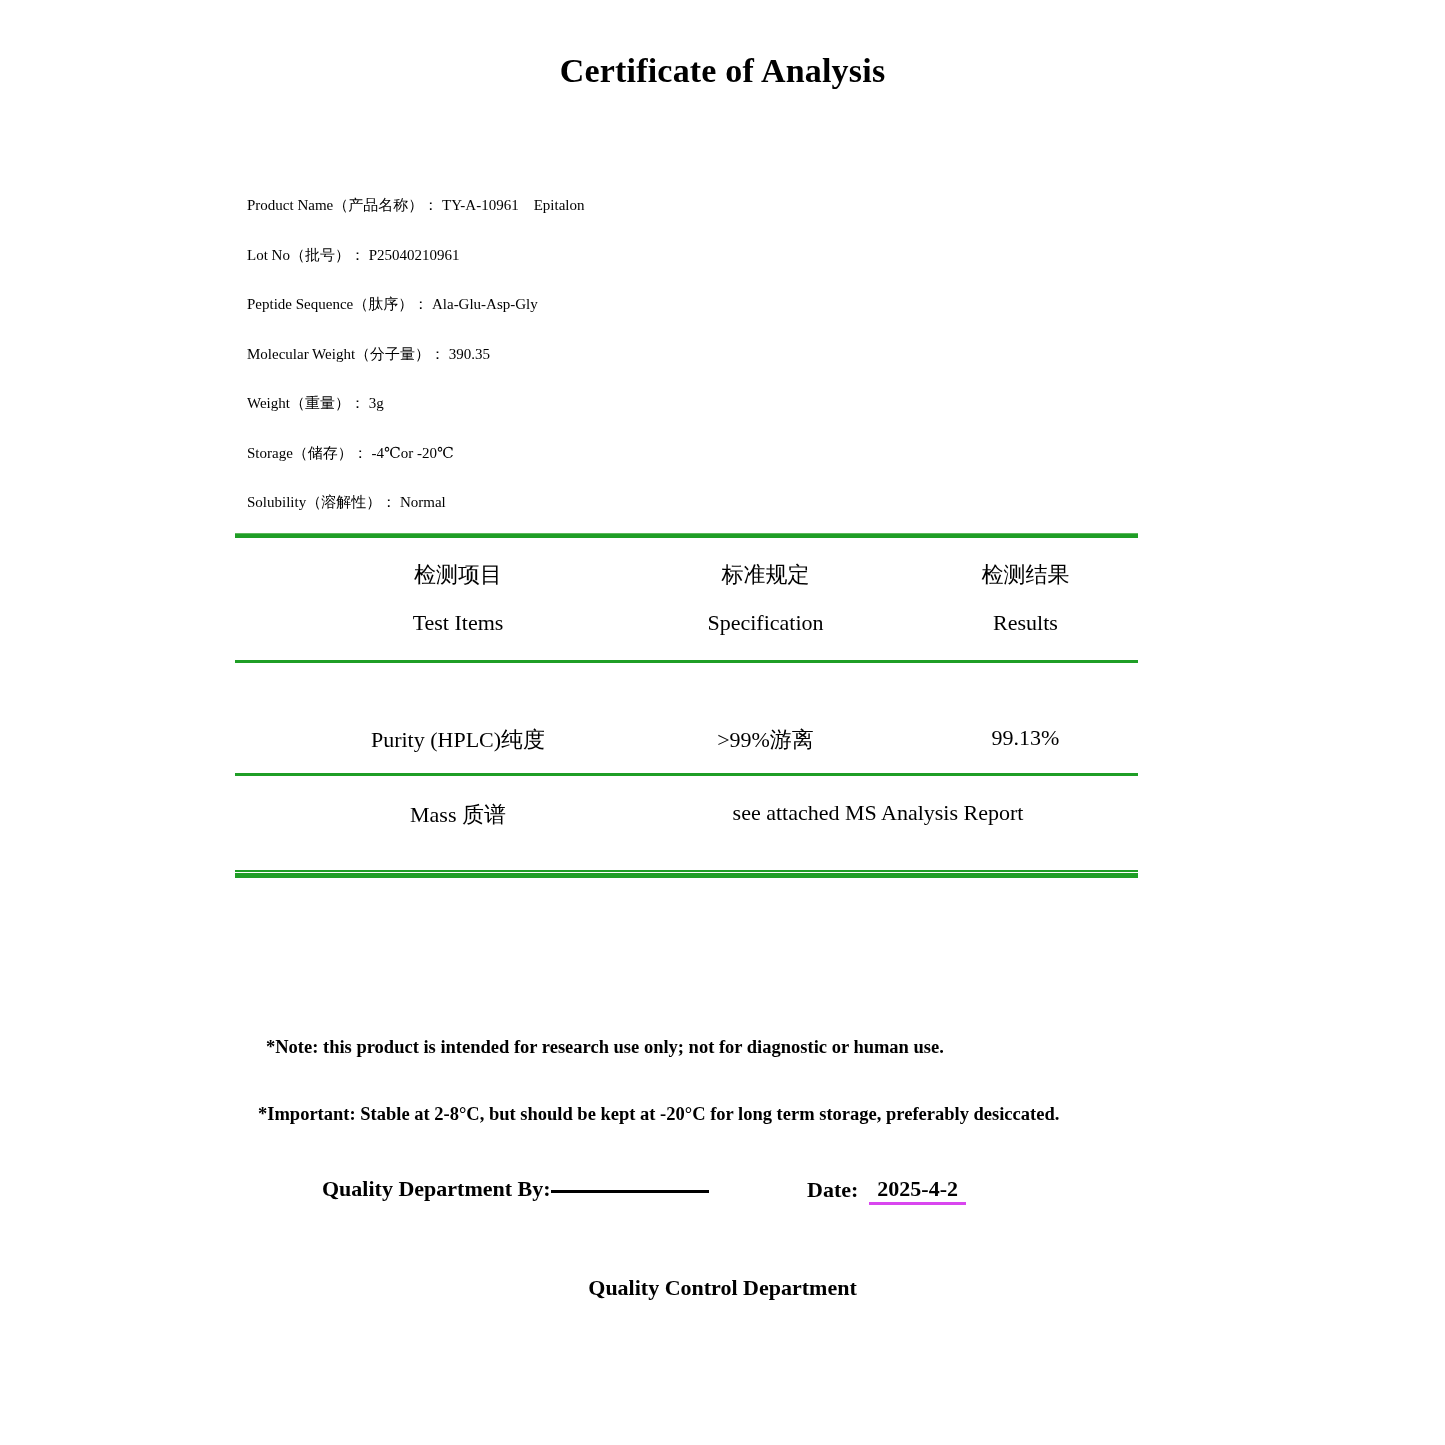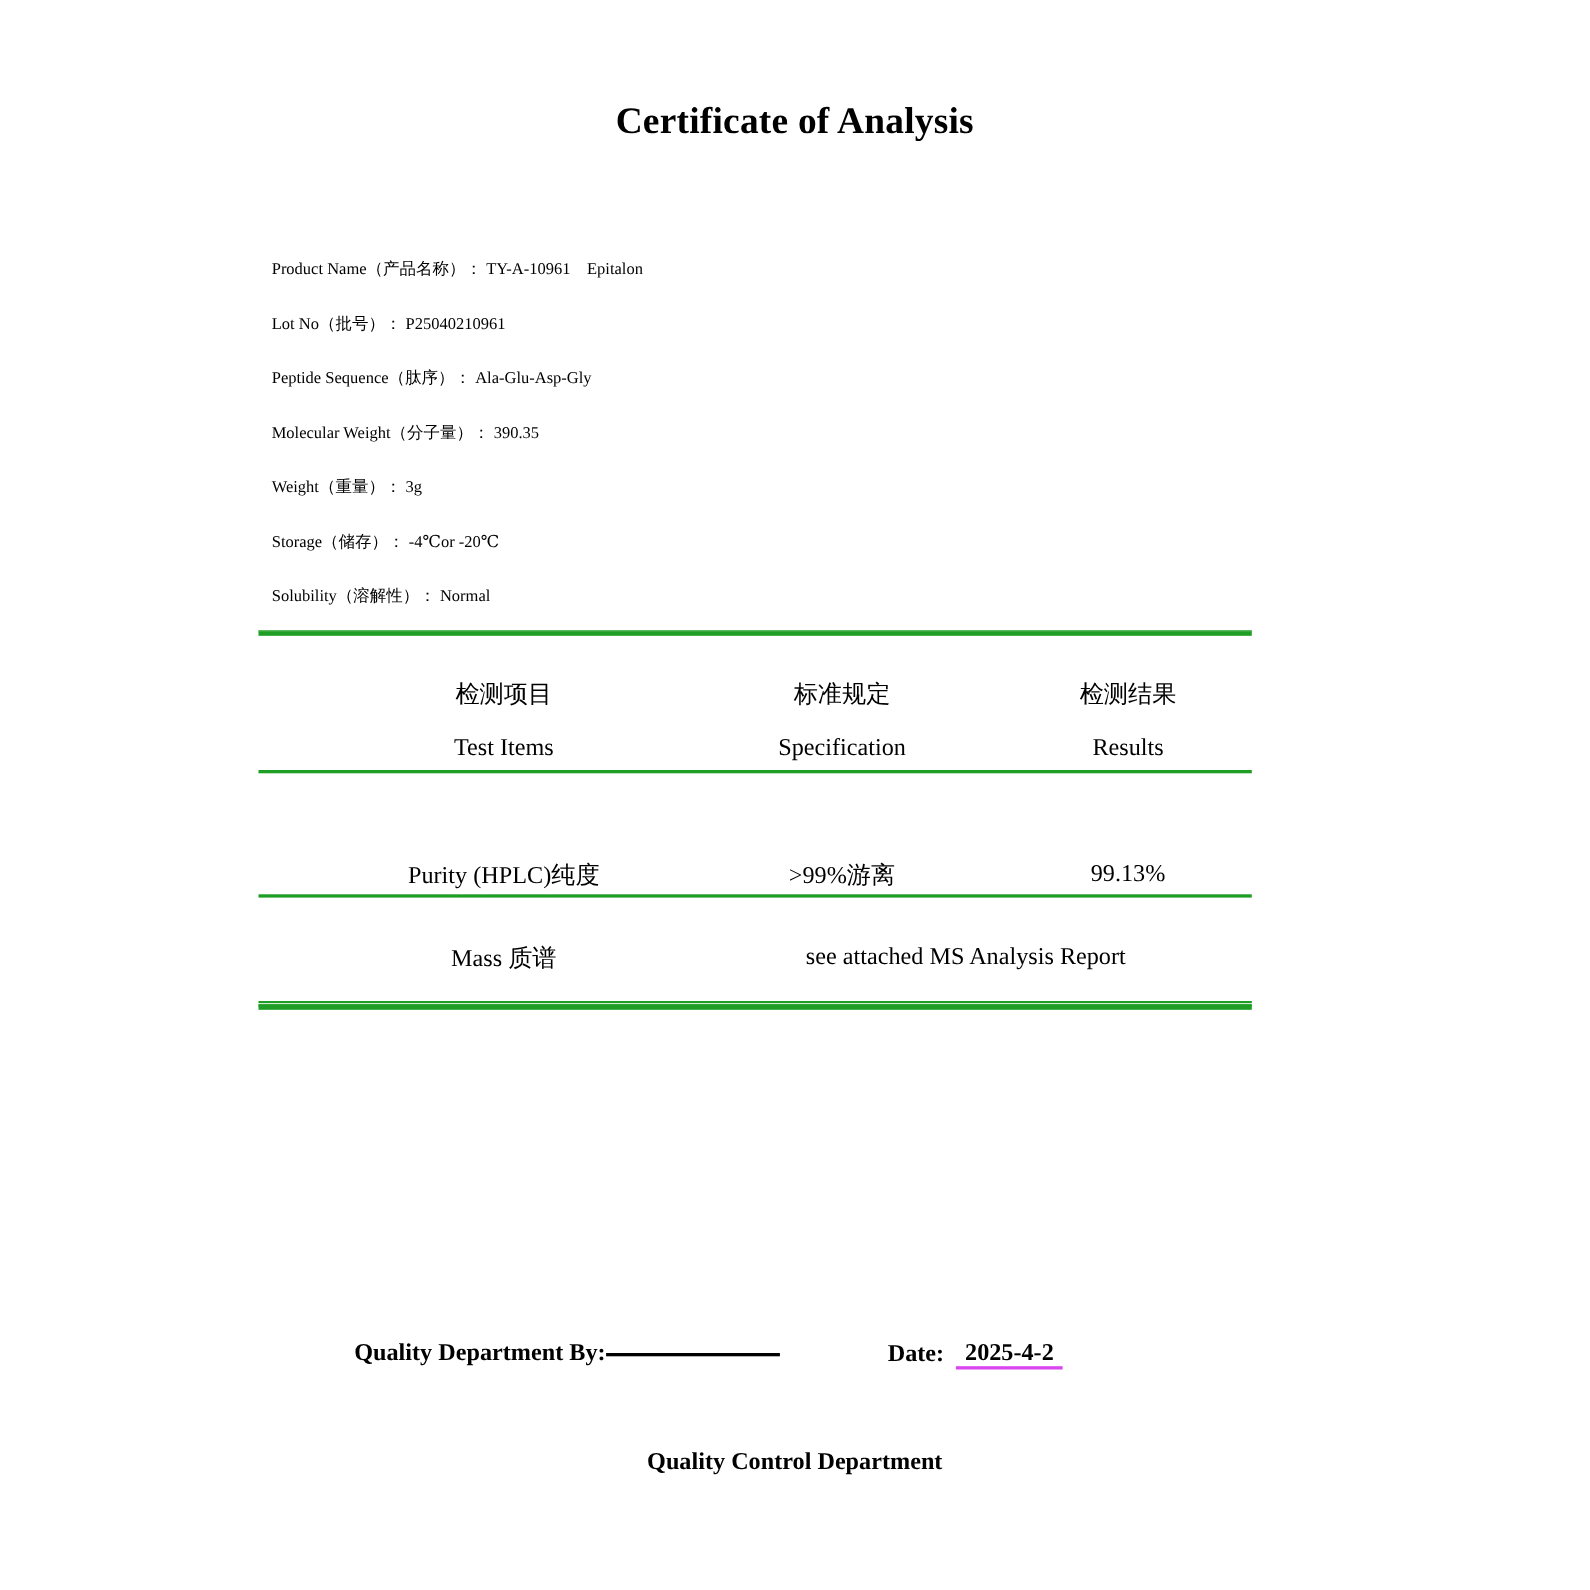--- a/index.html
+++ b/index.html
@@ -14,21 +14,20 @@
     color: #000000;
     position: relative;
     overflow: hidden;
   }
 
   .page {
     position: relative;
     width: 1445px;
     height: 1018px;
     box-sizing: border-box;
-    margin-top: 40px;
   }
 
   
   .title-en {
     position: absolute;
     left: 0;
     top: 52px;
     width: 1445px;
     text-align: center;
     font-size: 34px;
@@ -98,21 +97,21 @@
     height: 122px;
     position: relative;
   }
   .trow {
     position: relative;
   }
 
   .cells {
     position: absolute;
     left: 0;
-    top: 16px;
+    top: 0;
     width: 100%;
     height: 100%;
   }
   .c1, .c2, .c3 {
     position: absolute;
     text-align: center;
     font-size: 22px;
   }
   .c1 { left: 63px;  width: 320px; }
   .c2 { left: 383px; width: 295px; }
@@ -254,20 +253,24 @@
       <div class="cells">
         <div class="c1 cell-mass mixed">Mass  质谱</div>
         <div class="wide-cell cell-mass">see attached MS Analysis Report</div>
       </div>
     </div>
 
     <div class="rule rule-double"></div>
 
   </div>
 
+  <div class="notes">
+    <div class="note note-1">*Note: this product is intended for research use only; not for diagnostic or human use.</div>
+    <div class="note note-2">*Important: Stable at 2-8°C, but should be kept at -20°C for long term storage, preferably desiccated.</div>
+  </div>
 
   <div class="sig">
     <div class="sig-qa"><span>Quality Department By:</span><span class="sig-line"></span></div>
     <div class="sig-date"><span>Date:</span><span>&nbsp;&nbsp;</span><span class="date-val">2025-4-2</span></div>
   </div>
 
   <div class="dept">Quality Control Department</div>
 
 </div>
 

